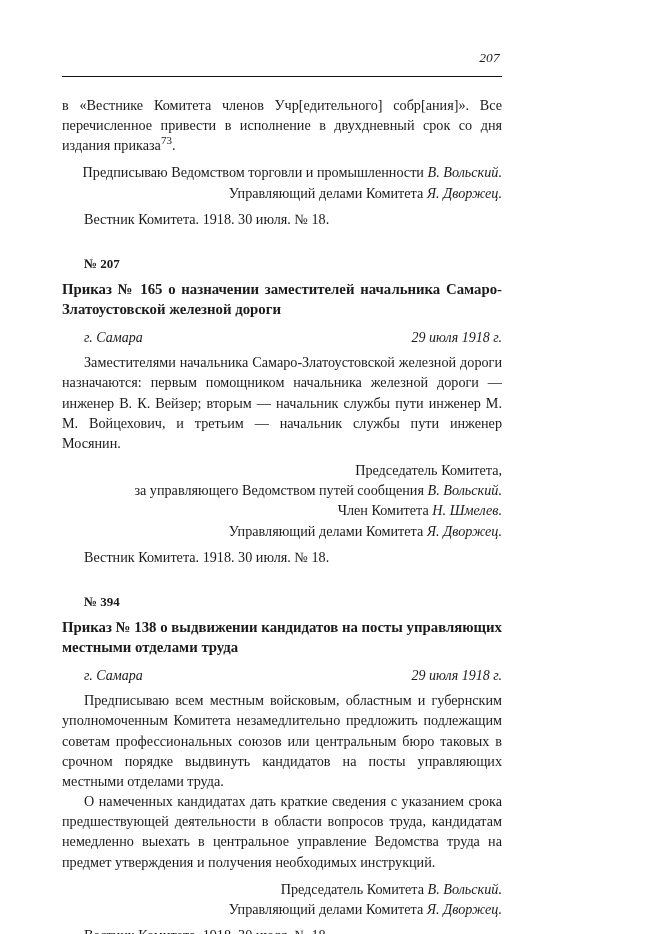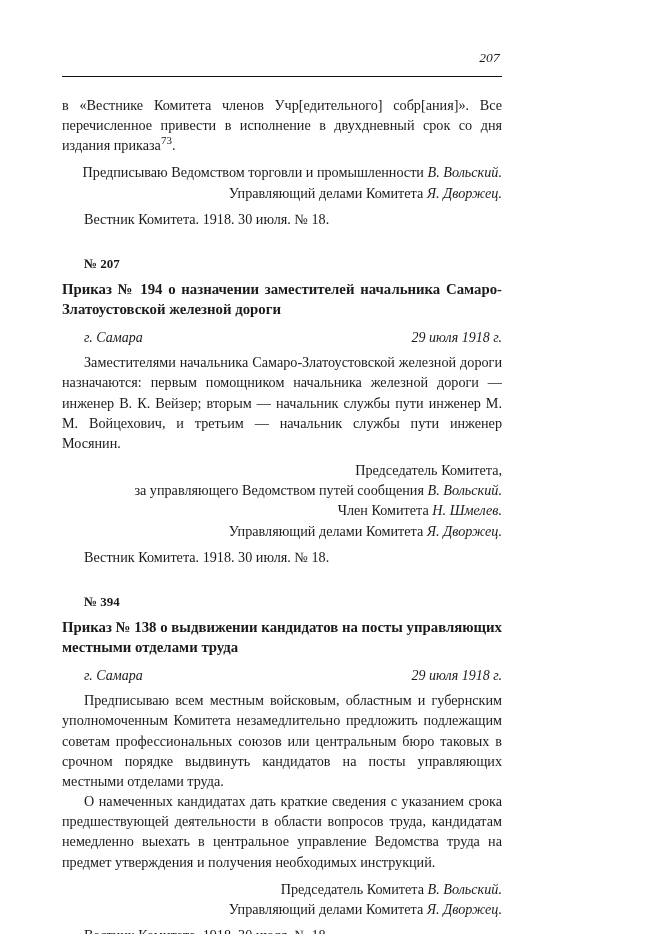--- a/index.html
+++ b/index.html
@@ -105,21 +105,21 @@
   <p class="no-indent"><span>в «Вестнике Комитета членов Учр[едительного] собр[ания]». Все перечисленное привести в исполнение в двухдневный срок со дня издания приказа</span><sup>73</sup><span>.</span></p>
 
   <div class="spacer-sm"></div>
   <p class="sign"><span>Предписываю Ведомством торговли и промышленности </span><span class="nm">В. Вольский.</span></p>
   <p class="sign"><span>Управляющий делами Комитета </span><span class="nm">Я. Дворжец.</span></p>
 
   <p class="source">Вестник Комитета. 1918. 30 июля. № 18.</p>
 
   <div class="doc">
     <p class="doc-num">№ 207</p>
-    <p class="doc-title">Приказ № 194 о назначении заместителей начальника Самаро-Златоустовской железной дороги</p>
+    <p class="doc-title">Приказ № 165 о назначении заместителей начальника Самаро-Златоустовской железной дороги</p>
     <div class="place-date">
       <span class="place">г. Самара</span>
       <span class="date">29 июля 1918 г.</span>
     </div>
     <p class="body-indent">Заместителями начальника Самаро-Златоустовской железной дороги назначаются: первым помощником начальника железной дороги — инженер В. К. Вейзер; вторым — начальник службы пути инженер М. М. Войцехович, и третьим — начальник службы пути инженер Мосянин.</p>
     <div class="spacer-sm"></div>
     <p class="sign"><span>Председатель Комитета,</span><span class="nm"></span></p>
     <p class="sign"><span>за управляющего Ведомством путей сообщения </span><span class="nm">В. Вольский.</span></p>
     <p class="sign"><span>Член Комитета </span><span class="nm">Н. Шмелев.</span></p>
     <p class="sign"><span>Управляющий делами Комитета </span><span class="nm">Я. Дворжец.</span></p>

